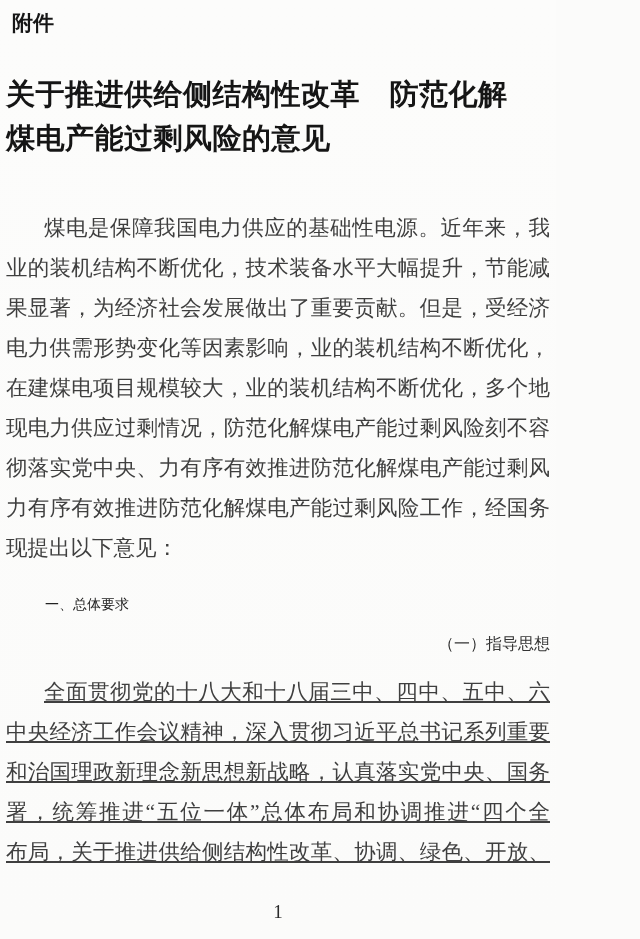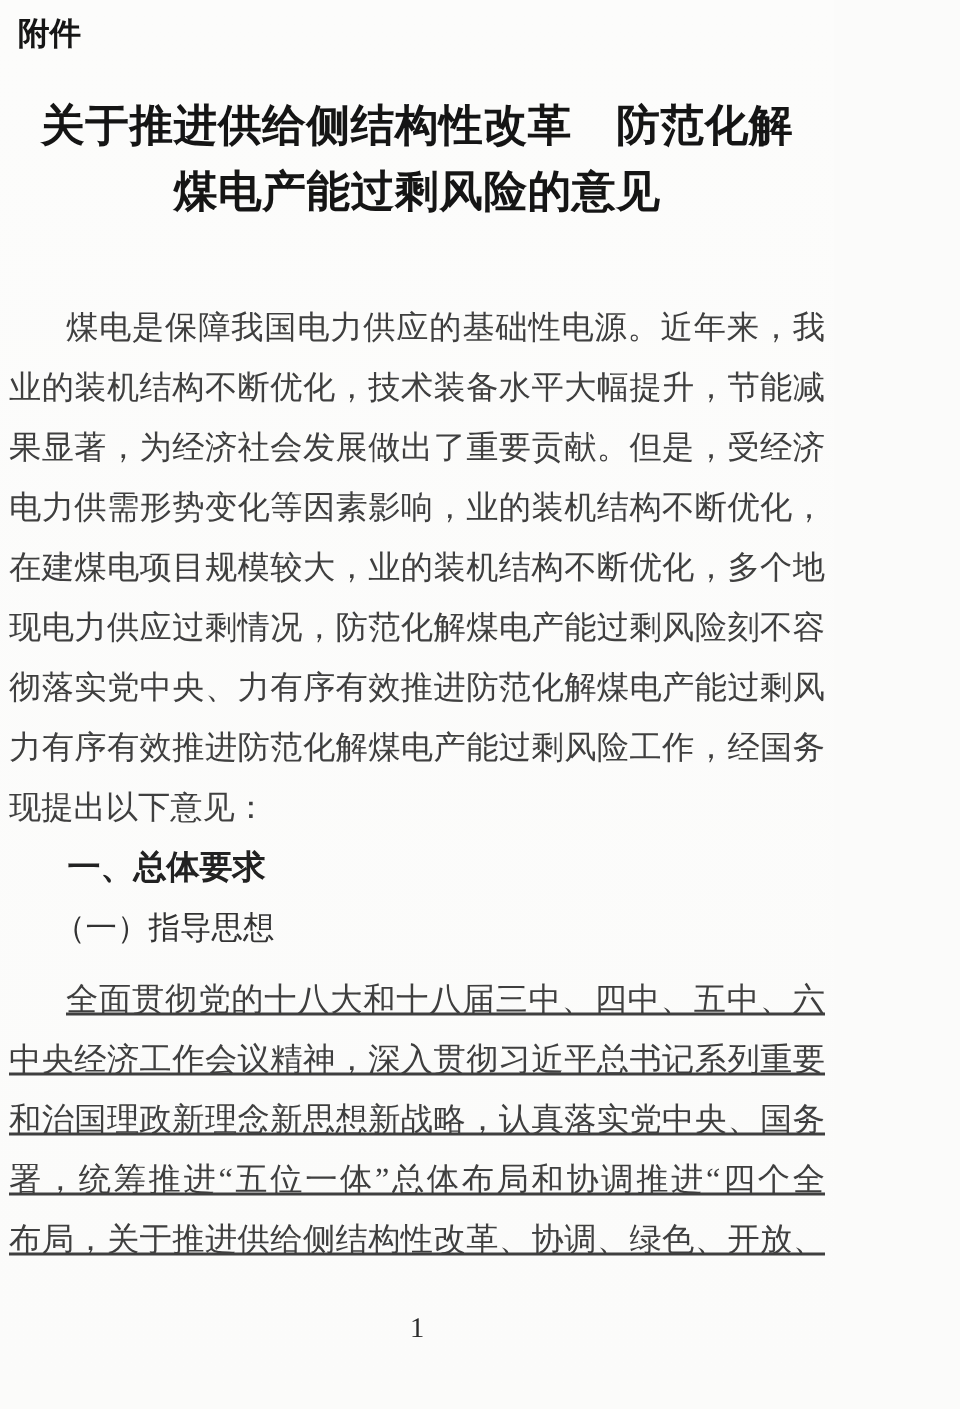--- a/index.html
+++ b/index.html
@@ -20,22 +20,22 @@
   }
   .attachment {
     font-family: "Liberation Sans", "DejaVu Sans", sans-serif;
     font-weight: bold;
     font-size: 21px;
     line-height: 30px;
     color: #161616;
     padding-left: 6px;
   }
   .title-block {
-    margin-top: 24px;
-    text-align: center;
+    margin-top: 34px;
+    text-align: left;
   }
   .title-line {
     font-family: "Liberation Serif", "DejaVu Serif", serif;
     font-weight: bold;
     font-size: 29px;
     line-height: 44px;
     color: #151515;
     letter-spacing: 0.5px;
   }
   .para {
@@ -53,35 +53,37 @@
     text-align-last: justify;
     overflow: hidden;
   }
   .line.indent { text-indent: 38px; }
   .line.short {
     text-align: left;
     text-align-last: left;
     font-family: Liberation Serif, serif;
   }
   .heading-1 {
+    margin-top: 16px;
     font-family: "Liberation Sans", "DejaVu Sans", sans-serif;
-    font-weight: bold;
-    font-size: 22px;
+    font-weight: normal;
+    font-size: 14px;
     height: 40px;
     line-height: 40px;
     color: #222222;
     padding-left: 39px;
   }
   .subheading-1 {
     font-family: "Liberation Serif", "DejaVu Serif", serif;
-    font-size: 21px;
+    font-size: 16px;
     height: 40px;
     line-height: 40px;
     color: #333333;
     padding-left: 30px;
+    text-align: right;
   }
   .page-number {
     margin-top: 26px;
     text-align: center;
     font-family: "Liberation Serif", "DejaVu Serif", serif;
     font-size: 19px;
     line-height: 28px;
     color: #2b2b2b;
   }
 </style>

